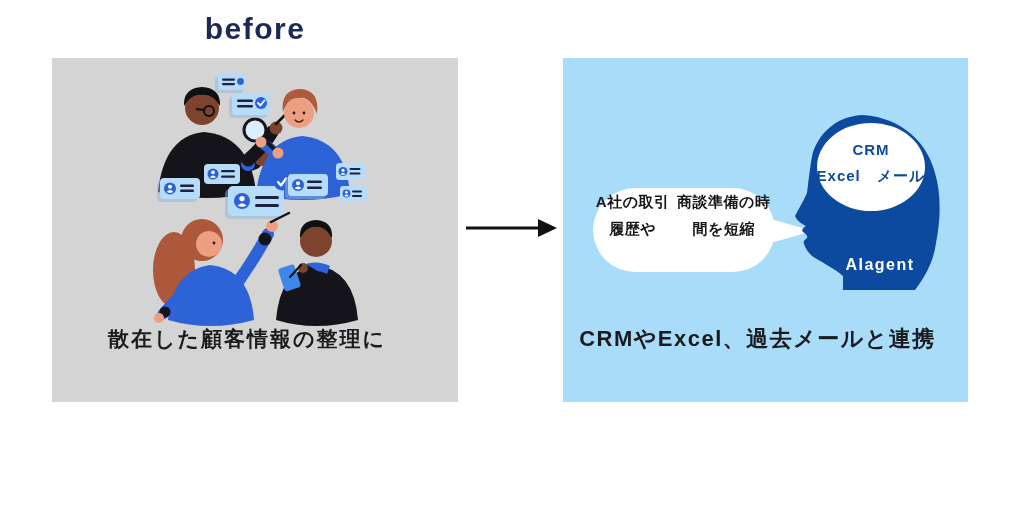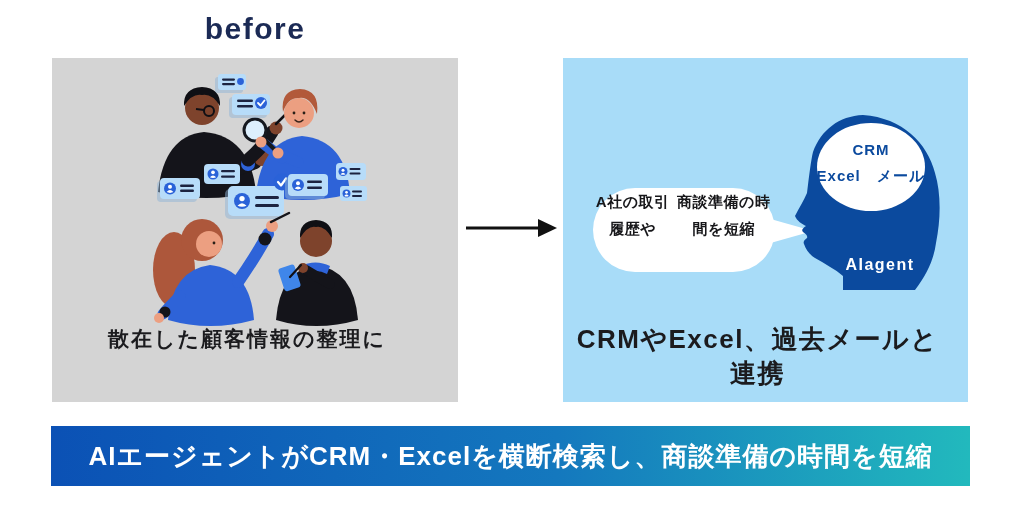--- a/index.html
+++ b/index.html
@@ -17,21 +17,21 @@
   .panel{position:absolute;top:58px;height:344px;}
   .panel-before{left:52px;width:406px;background:#d4d4d4;}
   .panel-after{left:563px;width:405px;background:#a8dcf8;}
   .people-svg{position:absolute;left:0;top:0;width:406px;height:344px;}
   .head-svg{position:absolute;left:0;top:0;width:405px;height:344px;z-index:1;}
   .head-svg text{font-family:"Liberation Sans","DejaVu Sans",sans-serif;font-weight:700;}
   .brain-text{fill:#0b4a9e;font-size:15px;letter-spacing:1px;}
   .headlabel-text{fill:#ffffff;font-size:16px;letter-spacing:1.5px;}
   .caption{position:absolute;left:0;right:16px;top:264px;text-align:center;font-weight:700;color:#1b1b1e;}
   .caption-before{font-size:21px;line-height:33px;letter-spacing:2px;}
-  .caption-after{font-size:26px;line-height:34px;letter-spacing:1.5px;}
+  .caption-after{font-size:22px;line-height:34px;letter-spacing:1.5px;}
   .bubble{
     position:absolute;left:30px;top:130px;width:182px;height:84px;background:#ffffff;
     border-radius:42px;display:flex;flex-direction:row;justify-content:center;
     text-align:center;font-size:15px;font-weight:700;line-height:27px;color:#17171a;
     letter-spacing:.5px;z-index:2;
   }
   .arrow-svg{position:absolute;left:460px;top:212px;width:102px;height:32px;}
   .banner{
     position:absolute;left:51px;top:426px;width:919px;height:60px;
     background:linear-gradient(90deg,#0b51b5 0%,#1478be 55%,#22b9bd 100%);
@@ -215,17 +215,14 @@
       <text class="brain-text" x="308" y="97" text-anchor="middle">CRM</text>
       <text class="brain-text" x="308" y="123" text-anchor="middle">Excel　メール</text>
       <text class="headlabel-text" x="317" y="212" text-anchor="middle">AIagent</text>
     </svg>
 
     <div class="caption caption-after">
       <div>CRMやExcel、過去メールと連携</div>
     </div>
   </div>
 
-  <div class="banner">
-    <span class="banner-text">AIエージェントがCRM・Excelを横断検索し、商談準備の時間を短縮</span>
-  </div>
 
 </div>
 
 </body></html>

